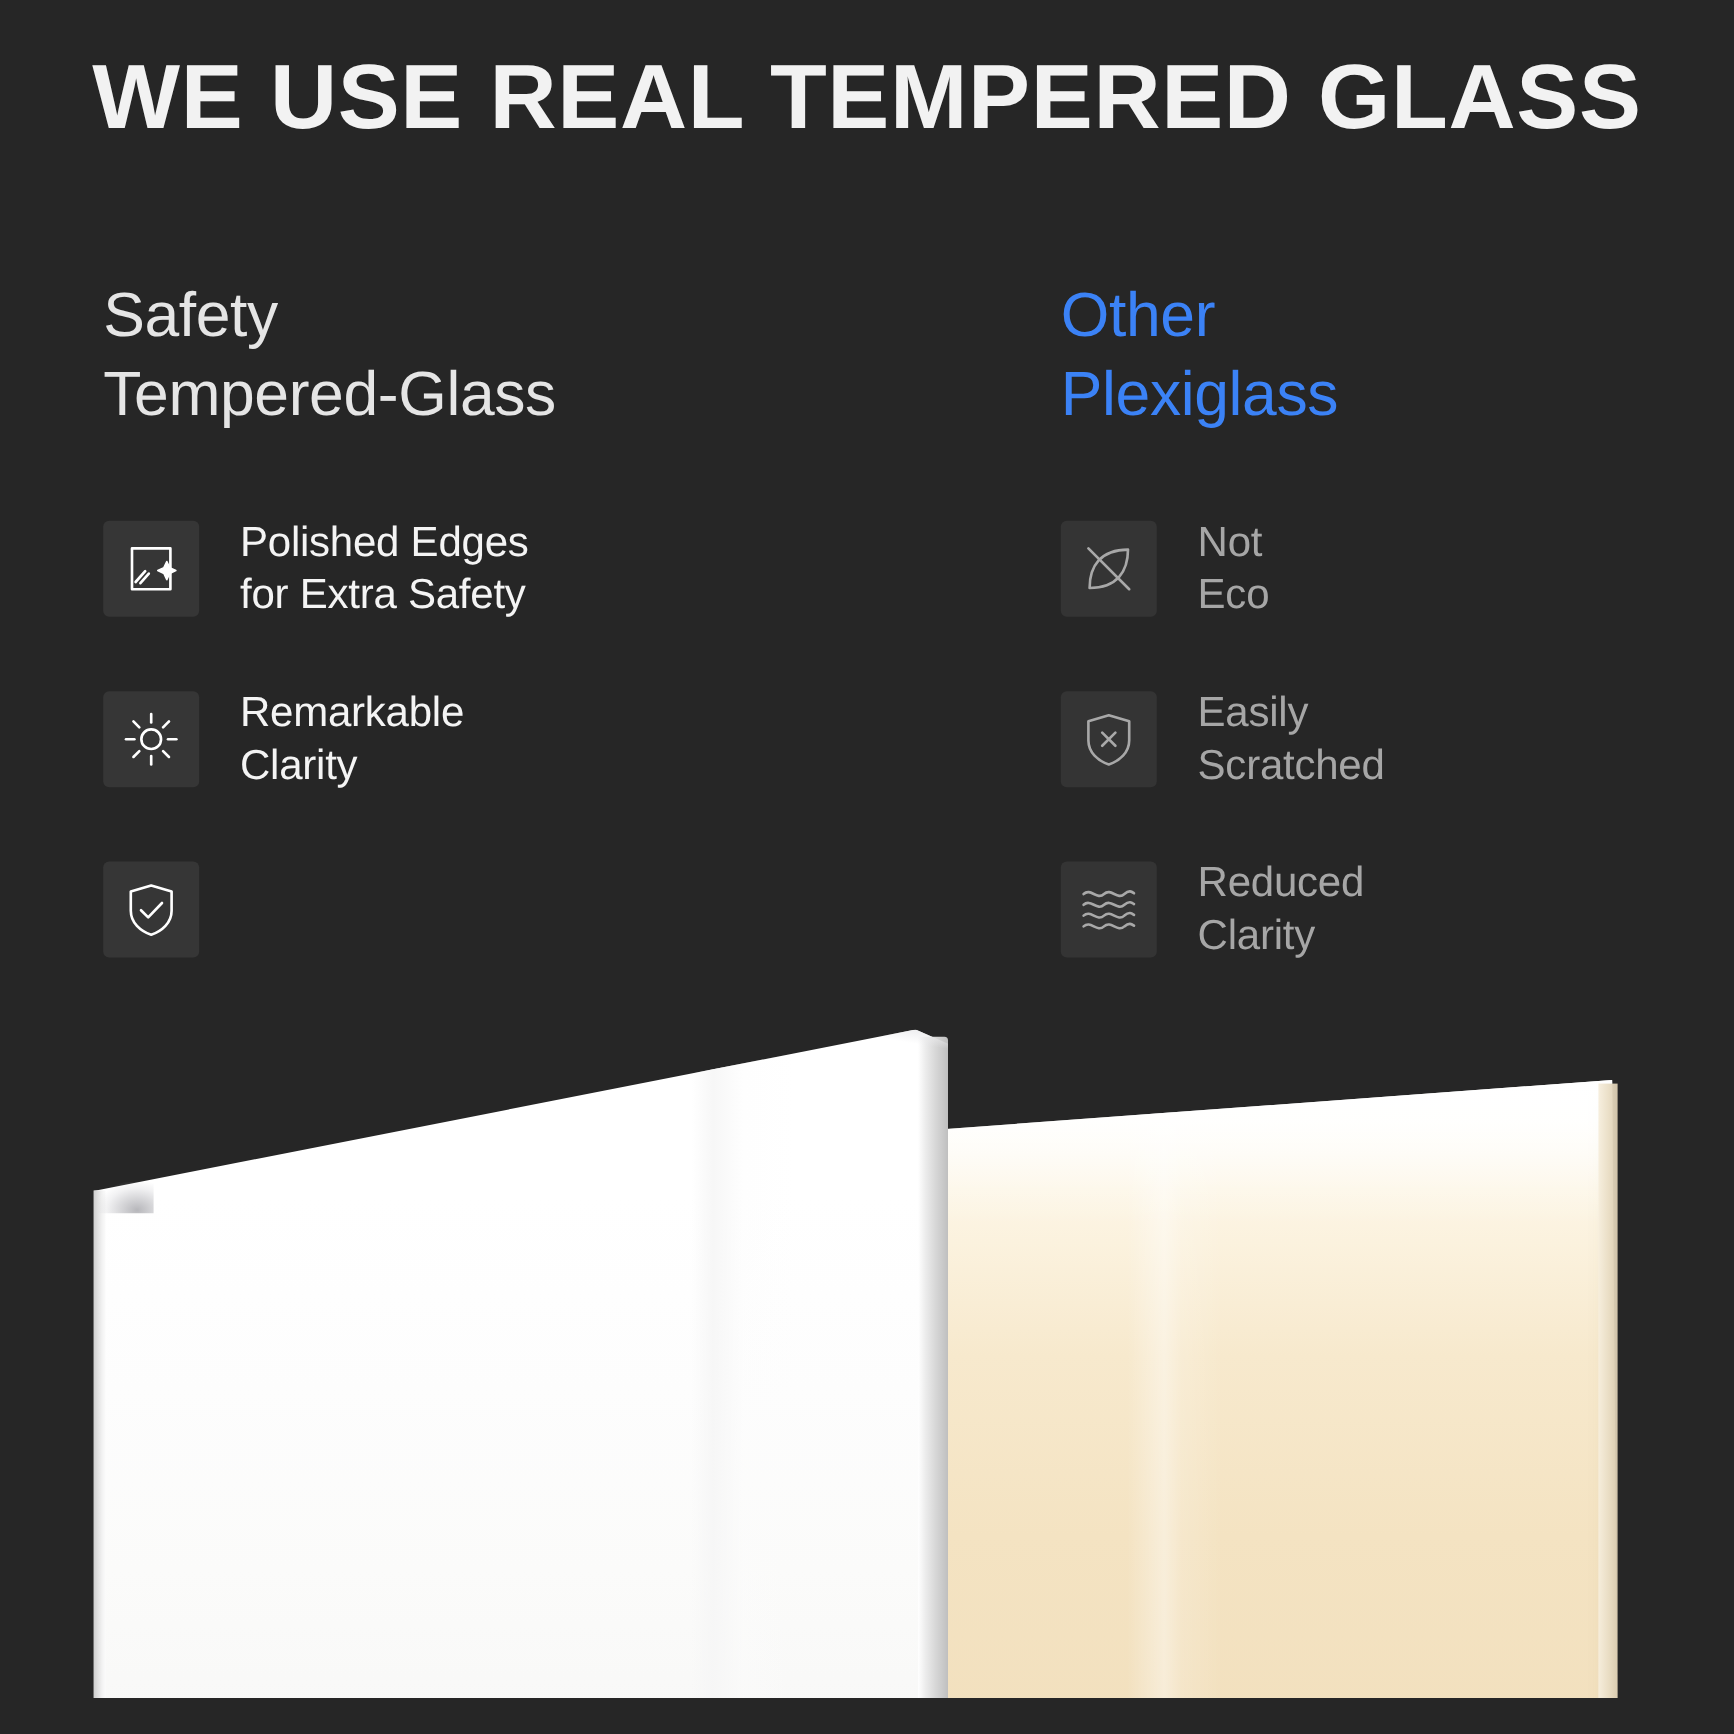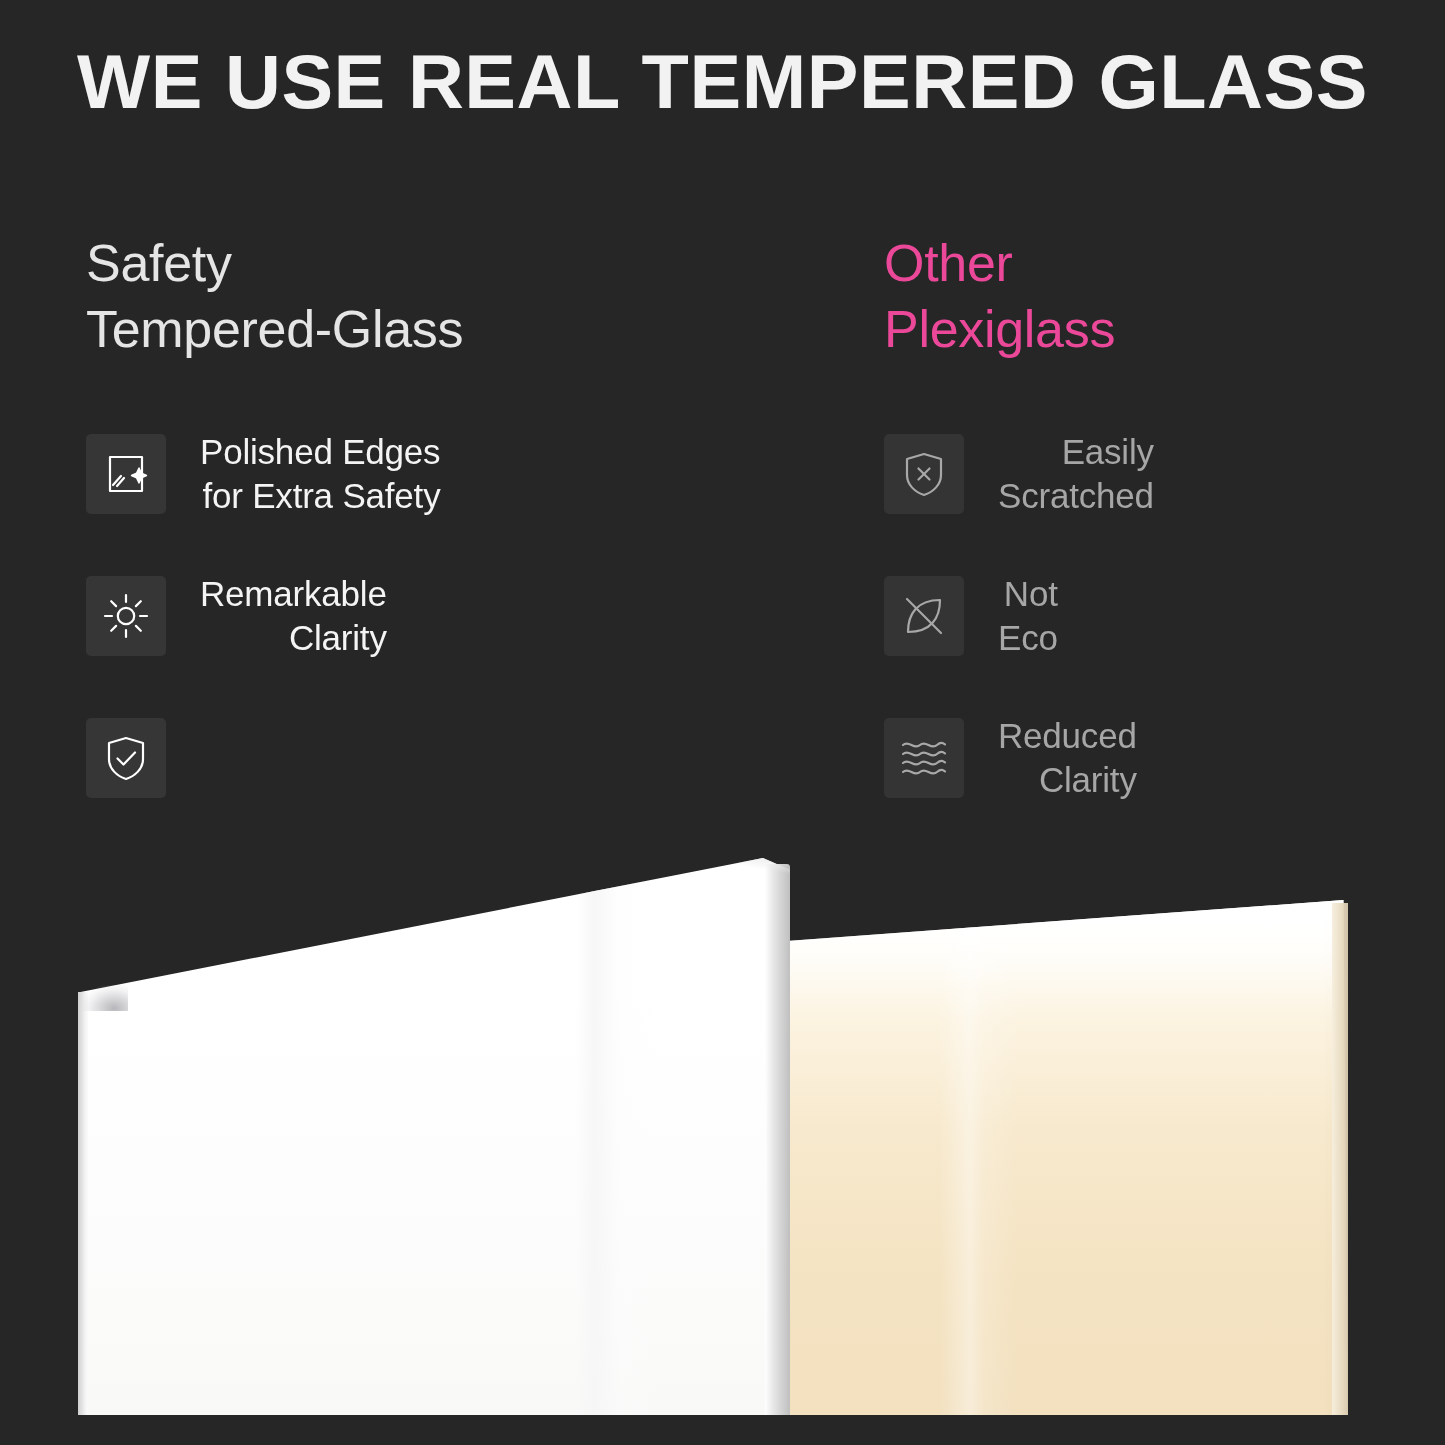--- a/index.html
+++ b/index.html
@@ -31,28 +31,27 @@
   .col-right{left:884px;width:520px;}
 
   .col-title{
     font-size:52px;
     font-weight:400;
     line-height:1.27;
     letter-spacing:-0.3px;
     white-space:pre-line;
   }
   .col-left .col-title{color:#e5e5e5;}
-  .col-right .col-title{color:#ec4899;}
+  .col-right .col-title{color:#3b82f6;}
 
   .rows{margin-top:60px;}
   .row{
     display:flex;align-items:center;
     height:104px;
     margin-bottom:38px;
-    text-align:right;
   }
   .row:last-child{margin-bottom:0;}
 
   .tile{
     width:80px;height:80px;flex:0 0 80px;
     background:#363636;
     border-radius:5px;
     display:flex;align-items:center;justify-content:center;
   }
   .col-right .tile{background:#343434;}
@@ -200,38 +199,38 @@
 
   <div class="col col-right">
     <div class="col-title">Other
 Plexiglass</div>
 
     <div class="rows">
 
       <div class="row">
         <div class="tile">
           <svg width="50" height="50" viewBox="0 0 50 50" fill="none" stroke="#a8a8a8" stroke-width="2.2" stroke-linecap="round" stroke-linejoin="round">
+            <path d="M41 9 C41 27 32 41 9 41 C9 23 18 9 41 9 Z"></path>
+            <path d="M8 8 L42 42"></path>
+          </svg>
+        </div>
+        <div class="row-label">Not
+Eco</div>
+      </div>
+
+      <div class="row">
+        <div class="tile">
+          <svg width="50" height="50" viewBox="0 0 50 50" fill="none" stroke="#a8a8a8" stroke-width="2.2" stroke-linecap="round" stroke-linejoin="round">
             <path d="M25 5 L42 10 V26 C42 36 34 43 25 46 C16 43 8 36 8 26 V10 Z"></path>
             <path d="M19.5 19.5 L30.5 30.5"></path>
             <path d="M30.5 19.5 L19.5 30.5"></path>
           </svg>
         </div>
         <div class="row-label">Easily
 Scratched</div>
-      </div>
-
-      <div class="row">
-        <div class="tile">
-          <svg width="50" height="50" viewBox="0 0 50 50" fill="none" stroke="#a8a8a8" stroke-width="2.2" stroke-linecap="round" stroke-linejoin="round">
-            <path d="M41 9 C41 27 32 41 9 41 C9 23 18 9 41 9 Z"></path>
-            <path d="M8 8 L42 42"></path>
-          </svg>
-        </div>
-        <div class="row-label">Not
-Eco</div>
       </div>
 
       <div class="row">
         <div class="tile">
           <svg width="52" height="52" viewBox="0 0 52 52" fill="none" stroke="#a8a8a8" stroke-width="2.2" stroke-linecap="round">
             <path d="M5 13 C11 7.5 16 18.5 22 13 C28 7.5 33 18.5 39 13 C43 9.5 45 11 47 12.4"></path>
             <path d="M5 22 C11 16.5 16 27.5 22 22 C28 16.5 33 27.5 39 22 C43 18.5 45 20 47 21.4"></path>
             <path d="M5 31 C11 25.5 16 36.5 22 31 C28 25.5 33 36.5 39 31 C43 27.5 45 29 47 30.4"></path>
             <path d="M5 40 C11 34.5 16 45.5 22 40 C28 34.5 33 45.5 39 40 C43 36.5 45 38 47 39.4"></path>
           </svg>

